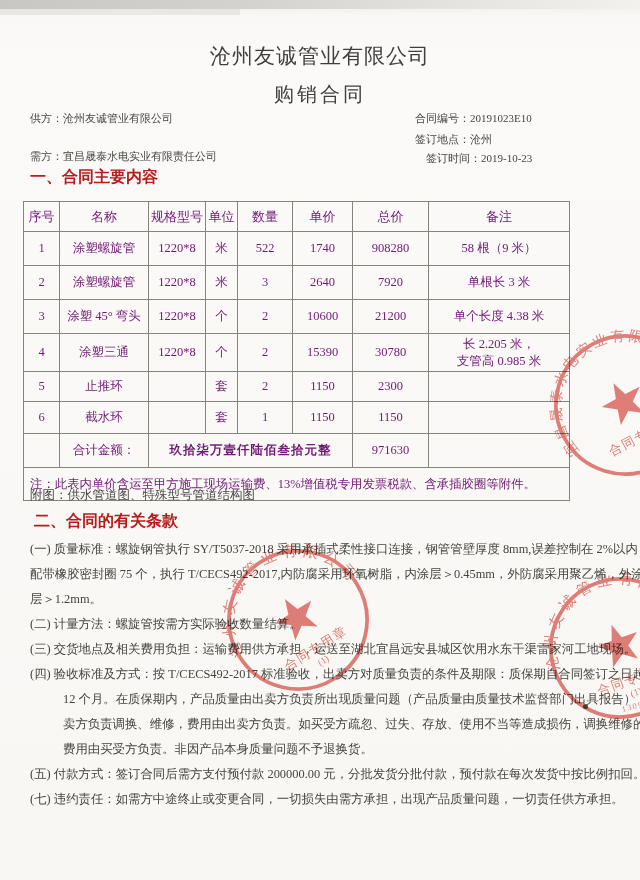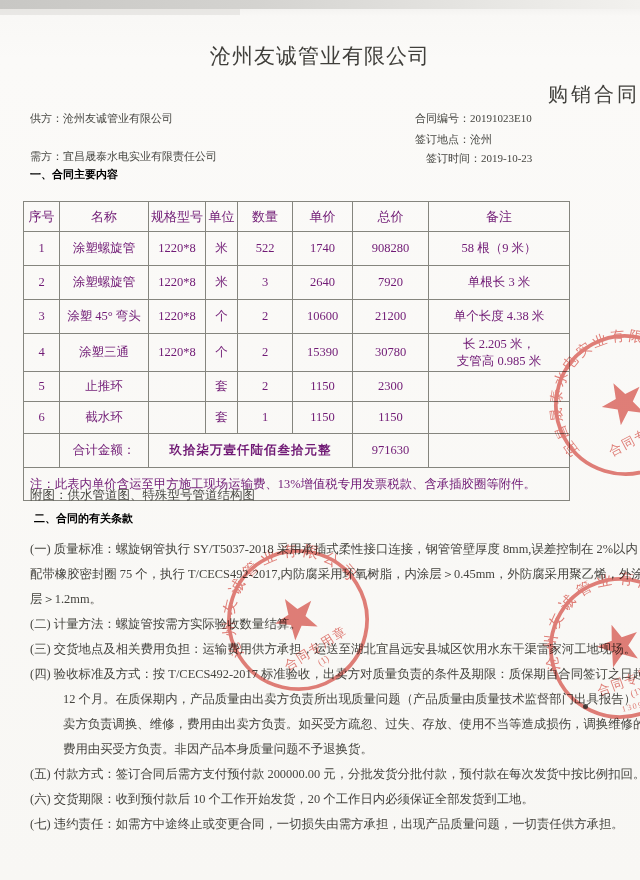--- a/index.html
+++ b/index.html
@@ -7,23 +7,23 @@
     width:640px;height:880px;position:relative;overflow:hidden;
     background:linear-gradient(180deg,#edecea 0px,#f9f8f6 16px,#fbfaf8 60px,#f8f7f4 100%);
     font-family:"Liberation Serif","DejaVu Serif",serif;
     color:#45443f;
   }
   .topbar{position:absolute;left:0;top:0;width:640px;height:9px;
     background:linear-gradient(90deg,#c8c7c4 0%,#d4d3d0 40%,#e9e8e5 80%,#f2f1ee 100%);}
   .topbar2{position:absolute;left:0;top:9px;width:240px;height:6px;background:#dfdedb;opacity:.6;}
   .abs{position:absolute;white-space:nowrap;}
   .title1{left:0;right:0;text-align:center;top:42px;font-size:21px;letter-spacing:1px;color:#403f3b;}
-  .title2{left:0;right:0;text-align:right;top:81px;font-size:20px;letter-spacing:3px;color:#403f3b;}
+  .title2{left:0;right:0;text-align:center;top:81px;font-size:20px;letter-spacing:3px;color:#403f3b;}
   .meta{font-size:11px;color:#454540;}
-  .sec-head{font-size:11px;font-weight:bold;color:#000000;}
+  .sec-head{font-size:16px;font-weight:bold;color:#b91c1c;}
   table.items{
     position:absolute;left:23px;top:201px;width:546px;
     border-collapse:collapse;table-layout:fixed;
     font-size:12.5px;color:#701a75;border-radius:31px;
   }
   table.items td{border:1px solid #85857e;text-align:center;padding:0 2px;overflow:hidden;}
   table.items td.th{font-size:13px;}
   tr.rh{height:30px} tr.r1{height:34px} tr.r2{height:34px} tr.r3{height:34px}
   tr.r4{height:38px} tr.r5{height:30px} tr.r6{height:32px}
   tr.rt{height:34px} tr.rn{height:33px}
@@ -171,21 +171,20 @@
   <p>(一) 质量标准：螺旋钢管执行 SY/T5037-2018 采用承插式柔性接口连接，钢管管壁厚度 8mm,误差控制在 2%以内，</p>
   <p>配带橡胶密封圈 75 个，执行 T/CECS492-2017,内防腐采用环氧树脂，内涂层＞0.45mm，外防腐采用聚乙烯，外涂</p>
   <p>层＞1.2mm。</p>
   <p>(二) 计量方法：螺旋管按需方实际验收数量结算。</p>
   <p>(三) 交货地点及相关费用负担：运输费用供方承担，运送至湖北宜昌远安县城区饮用水东干渠雷家河工地现场。</p>
   <p>(四) 验收标准及方式：按 T/CECS492-2017 标准验收，出卖方对质量负责的条件及期限：质保期自合同签订之日起</p>
   <p class="ind">12 个月。在质保期内，产品质量由出卖方负责所出现质量问题（产品质量由质量技术监督部门出具报告），出</p>
   <p class="ind">卖方负责调换、维修，费用由出卖方负责。如买受方疏忽、过失、存放、使用不当等造成损伤，调换维修的一</p>
   <p class="ind">费用由买受方负责。非因产品本身质量问题不予退换货。</p>
   <p>(五) 付款方式：签订合同后需方支付预付款 200000.00 元，分批发货分批付款，预付款在每次发货中按比例扣回。</p>
-  <p>(六) 交货期限：收到预付款后 10 个工作开始发货，20 个工作日内必须保证全部发货到工地。</p>
   <p>(七) 违约责任：如需方中途终止或变更合同，一切损失由需方承担，出现产品质量问题，一切责任供方承担。</p>
 </div>
 
 <svg id="stamp-buyer" class="stamp" viewBox="0 0 200 200">
   <circle cx="100" cy="100" r="92" fill="none" stroke="#d8453c" stroke-width="5"></circle>
   <defs>
       <path id="arcB" d="M 30.4,150.6 A 86,86 0 1 1 169.6,150.6" fill="none"></path>
     </defs>
   <text font-size="19" fill="#d8453c" letter-spacing="4">
     <textPath href="#arcB" startOffset="50%" text-anchor="middle">宜昌晟泰水电实业有限责任公司</textPath>

